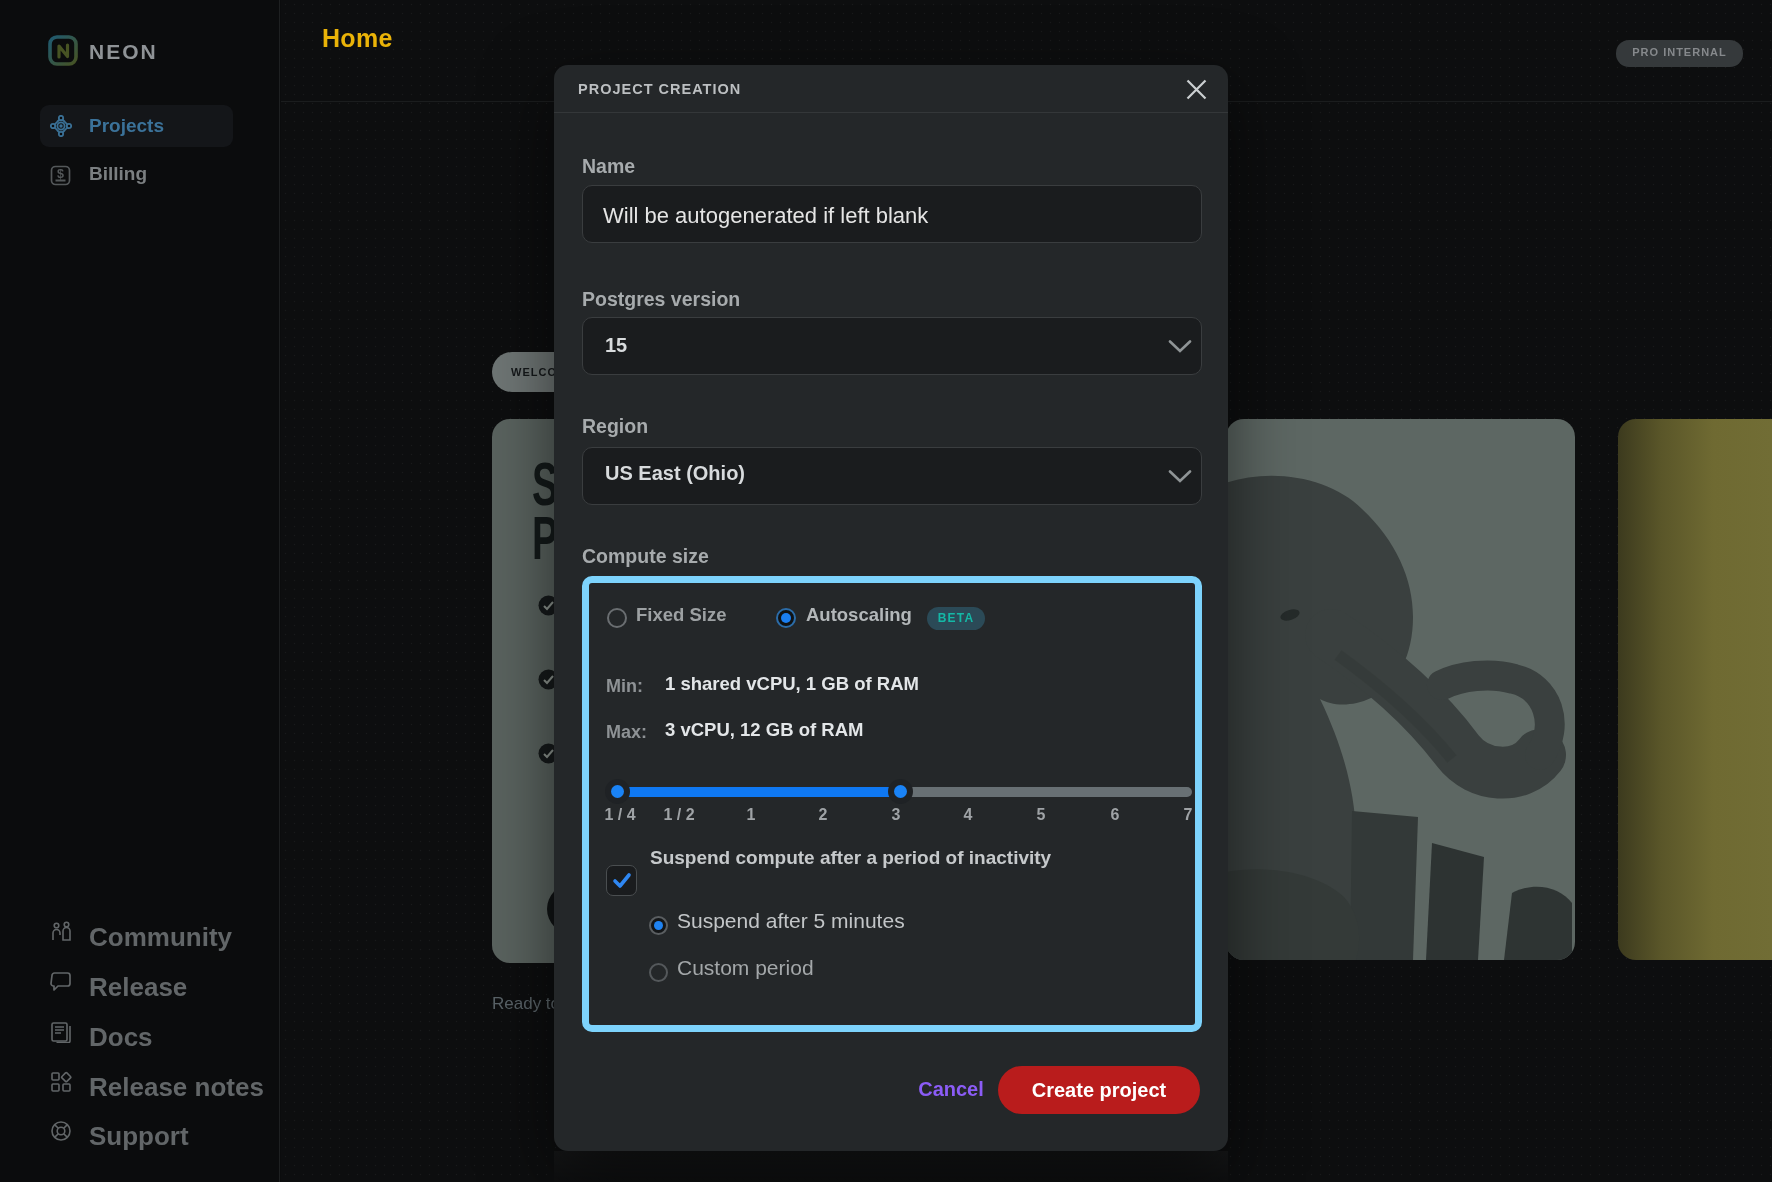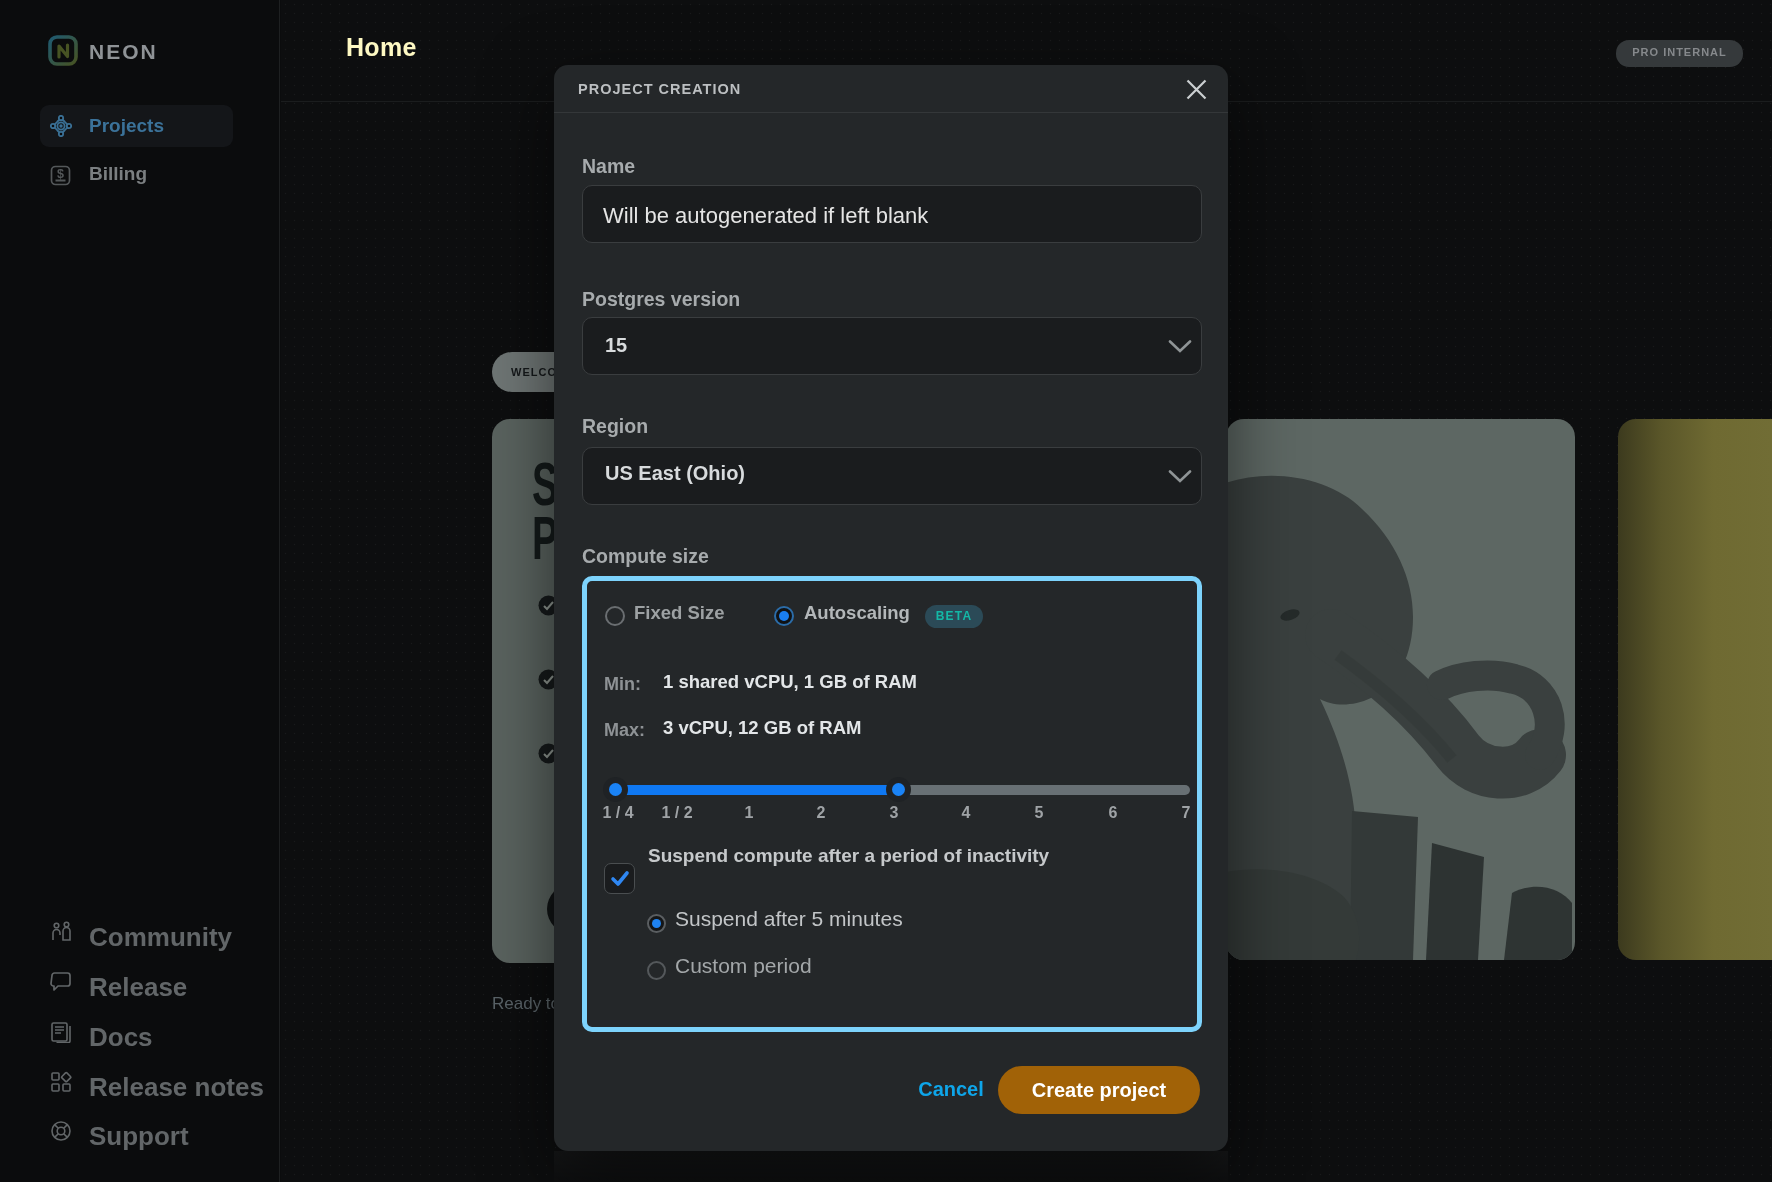--- a/index.html
+++ b/index.html
@@ -9,21 +9,21 @@
 
   
   #mainarea {
     left:281px; top:0; width:1491px; height:1182px;
     background:#0d0e0f;
     background-image: radial-gradient(circle, rgba(255,255,255,0.05) 0.6px, rgba(0,0,0,0) 1.05px);
     background-size: 9px 9px;
   }
   #sidebar { left:0; top:0; width:280px; height:1182px; background:#0b0c0d; border-right:1px solid #1e2021; }
   #hdr-divider { left:281px; top:101px; width:1491px; height:1px; background:#1b1d1e; }
-  #home { left:322px; top:35px; font-size:25px; font-weight:700; line-height:1; color:#fef9c3; letter-spacing:0.3px;margin-left:24px; }
+  #home { left:322px; top:26px; font-size:25px; font-weight:700; line-height:1; color:#eab308; letter-spacing:0.3px; }
   #probadge {
     left:1616px; top:40px; width:127px; height:27px; border-radius:13px;
     background:#35393b; color:#86898c; font-size:11px; font-weight:700; letter-spacing:1px;
     text-align:center; line-height:25px;
   }
   #neonword { left:89px; top:41px; font-size:21px; font-weight:700; letter-spacing:2px; line-height:1; color:#8f9396; }
 
   .navitem { left:89px; font-size:19px; font-weight:600; line-height:1; color:#64686a; }
   #nav-projects-bg { left:40px; top:105px; width:193px; height:42px; background:#141619; border-radius:9px; }
   #nav-projects { color:#3b7299; top:116px; }
@@ -59,42 +59,42 @@
   #modal .m-abs { position:absolute; }
   #mtitle { left:24px; top:17px; font-size:14.5px; font-weight:700; letter-spacing:1.0px; line-height:1; color:#bcbfc1; }
   #mhdr-line { left:0; top:47px; width:674px; height:1px; background:#343739; }
   #mclose { left:632px; top:14px; width:21px; height:21px; }
 
   .mlabel { left:28px; font-size:19.5px; font-weight:600; line-height:1; color:#a7abad; }
   .mfield { left:28px; width:620px; height:58px; background:#1a1c1e; border:1px solid #3a3d3f; border-radius:10px; }
   .fieldtxt { font-size:20px; font-weight:600; line-height:1; color:#d8dbdd; }
   .chev { width:24px; height:13px; }
 
-  #computebox { left:28px; top:511px; width:620px; height:456px; border:5px solid #7dd3fc; border-radius:10px; }
+  #computebox { left:28px; top:511px; width:620px; height:456px; border:7px solid #7dd3fc; border-radius:10px; }
 
   .radio { position:absolute; border-radius:50%; }
   .rlabel { position:absolute; font-weight:600; color:#9da1a3; font-size:18.5px; line-height:1; }
 
   #beta { position:absolute; left:338px; top:24px; width:58px; height:23px; border-radius:12px; background:#2b4a57;
     color:#14b8a6; font-size:12px; font-weight:700; letter-spacing:1.2px; text-align:center; line-height:23px; }
 
   .mm-lab { position:absolute; left:17px; font-size:18px; font-weight:600; color:#8e9295; line-height:1; }
   .mm-val { position:absolute; left:76px; font-size:18.5px; font-weight:600; color:#e3e6e8; line-height:1; }
 
   #track { position:absolute; left:18px; top:204px; width:585px; height:10px; border-radius:5px; background:#687074; }
   #trackblue { position:absolute; left:0; top:0; width:293px; height:10px; border-radius:5px; background:#0f78f2; }
   .handle { position:absolute; top:-8px; width:25px; height:25px; border-radius:50%; background:#1f2225; }
   .handle i { position:absolute; left:6px; top:6px; width:13px; height:13px; border-radius:50%; background:#1a83f6; display:block; }
   .tick { position:absolute; top:224px; font-size:16px; font-weight:600; line-height:1; color:#9fa3a6; transform:translateX(-50%); white-space:nowrap; }
 
   #cb { position:absolute; left:17px; top:282px; width:31px; height:31px; border-radius:7px; background:#1a1c1e; border:1.5px solid #4a4e50; }
   #cblabel { position:absolute; left:61px; top:265px; font-size:19px; font-weight:700; color:#c6c9cb; line-height:1; }
 
-  #footer-cancel { left:337px; top:1014px; width:120px; text-align:center; font-size:20px; font-weight:600; line-height:1; color:#0ea5e9; }
-  #createbtn { left:444px; top:1001px; width:202px; height:48px; border-radius:24px; background:#a16207;
+  #footer-cancel { left:337px; top:1014px; width:120px; text-align:center; font-size:20px; font-weight:600; line-height:1; color:#8b5cf6; }
+  #createbtn { left:444px; top:1001px; width:202px; height:48px; border-radius:24px; background:#b91c1c;
     color:#ffffff; font-size:20px; font-weight:700; text-align:center; line-height:48px; }
 </style>
 </head>
 <body>
 
 <div id="mainarea" class="abs"></div>
 <div id="sidebar" class="abs"></div>
 <div id="hdr-divider" class="abs"></div>
 <div id="home" class="abs">Home</div>
 <div id="probadge" class="abs">PRO INTERNAL</div>

